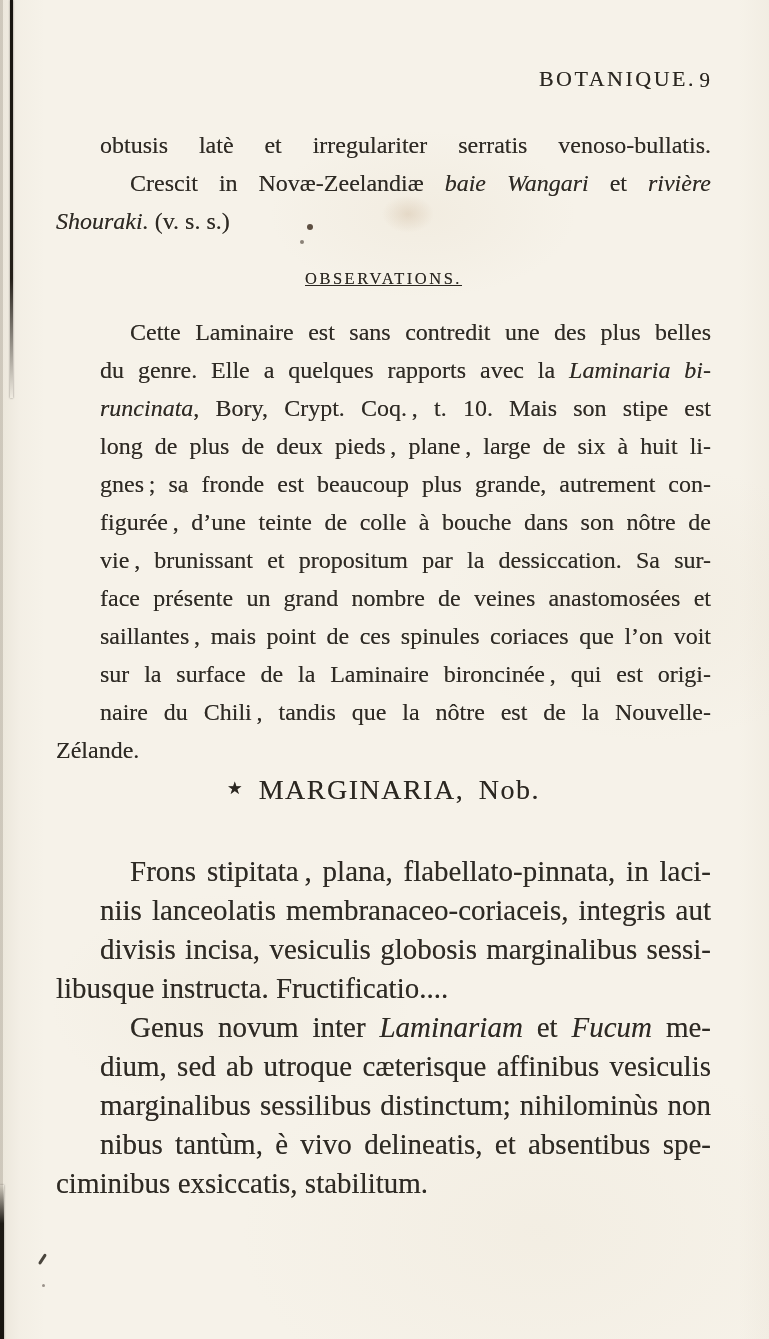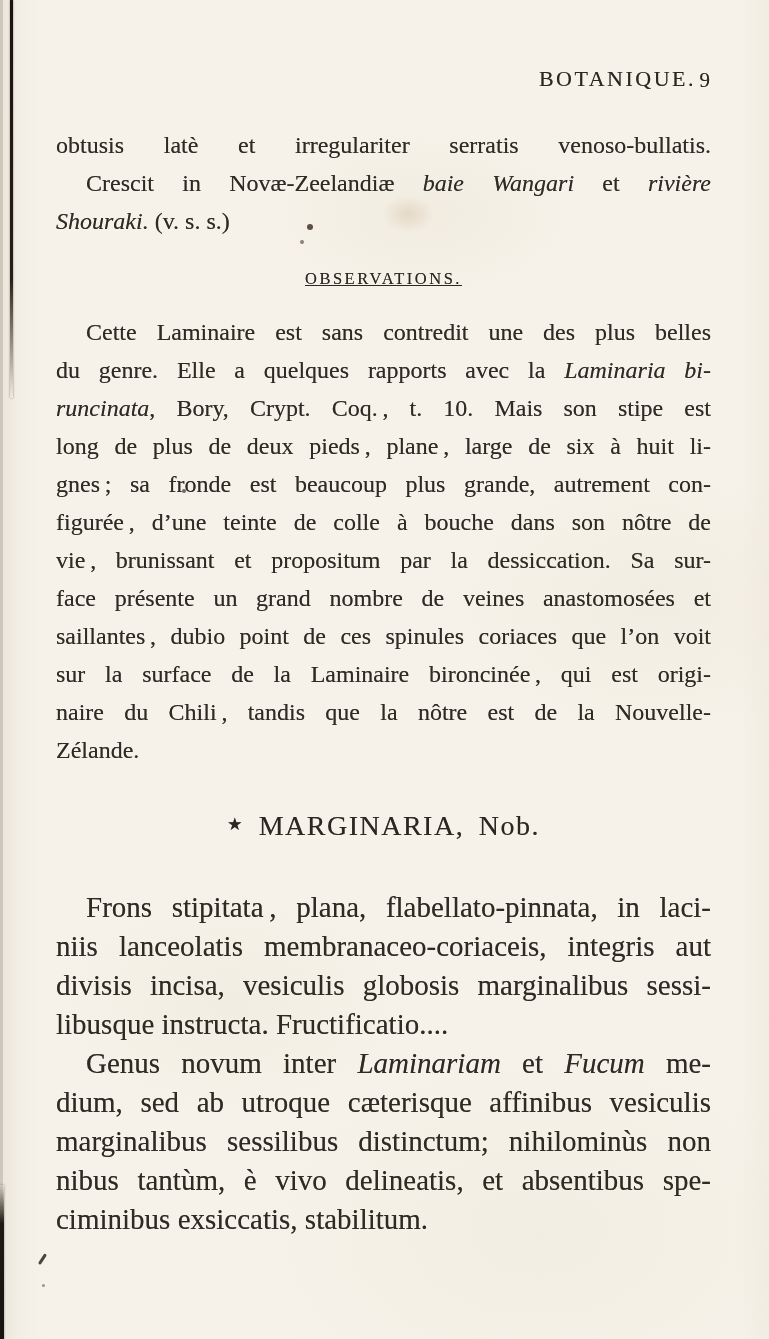--- a/index.html
+++ b/index.html
@@ -54,35 +54,35 @@
   }
 
   .text-body {
     position: absolute; left: 56px; top: 126px; width: 655px;
     font-size: 24px;
   }
   .line {
     line-height: 38px; min-height: 38px;
     text-shadow: 0 0 0.6px rgba(46,42,36,0.55);
   }
-  .just { text-align: justify; text-align-last: justify; }
+  .just { text-align: justify; text-align-last: justify; margin-left: 44px; }
   .indent { text-indent: 30px; }
   .it { font-style: italic; }
   .star { font-size: 0.62em; vertical-align: 0.30em; }
   .lat { line-height: 39px; min-height: 39px; font-size: 29px; }
 
   .obs {
     margin-top: 27px; margin-bottom: 23px;
     font-size: 16.5px; line-height: 23px; min-height: 23px;
     letter-spacing: 2.5px; text-align: center; text-align-last: center;
     color: #2b2721;
     text-decoration: underline;
   }
   .genus {
-    margin-top: 36px; margin-bottom: 42px;
+    margin-bottom: 42px;
     font-size: 28px; line-height: 40px; min-height: 40px;
     letter-spacing: 1.5px; word-spacing: 6px;
     text-align: left; text-align-last: center;
     color: #2b2721;
   }
 
   
   .stain {
     position: absolute; left: 372px; top: 188px; width: 72px; height: 52px;
     border-radius: 50%;
@@ -117,21 +117,21 @@
       <div class="line"><span class="it">Shouraki.</span><span class=""> (v. s. s.)</span></div>
       <div class="line obs">OBSERVATIONS.</div>
       <div class="line just indent"><span class="">Cette Laminaire est sans contredit une des plus belles</span></div>
       <div class="line just"><span class="">du genre. Elle a quelques rapports avec la </span><span class="it">Laminaria bi-</span></div>
       <div class="line just"><span class="it">runcinata</span><span class="">, Bory, Crypt. Coq. , t. 10. Mais son stipe est</span></div>
       <div class="line just"><span class="">long de plus de deux pieds , plane , large de six à huit li-</span></div>
       <div class="line just"><span class="">gnes ; sa fronde est beaucoup plus grande, autrement con-</span></div>
       <div class="line just"><span class="">figurée , d’une teinte de colle à bouche dans son nôtre de</span></div>
       <div class="line just"><span class="">vie , brunissant et propositum par la dessiccation. Sa sur-</span></div>
       <div class="line just"><span class="">face présente un grand nombre de veines anastomosées et</span></div>
-      <div class="line just"><span class="">saillantes , dubio point de ces spinules coriaces que l’on voit</span></div>
+      <div class="line just"><span class="">saillantes , mais point de ces spinules coriaces que l’on voit</span></div>
       <div class="line just"><span class="">sur la surface de la Laminaire bironcinée , qui est origi-</span></div>
       <div class="line just"><span class="">naire du Chili , tandis que la nôtre est de la Nouvelle-</span></div>
       <div class="line"><span class="">Zélande.</span></div>
       <div class="line genus"><span class=" star">★</span><span class=""> MARGINARIA, Nob.</span></div>
       <div class="line just indent lat"><span class="">Frons stipitata , plana, flabellato-pinnata, in laci-</span></div>
       <div class="line just lat"><span class="">niis lanceolatis membranaceo-coriaceis, integris aut</span></div>
       <div class="line just lat"><span class="">divisis incisa, vesiculis globosis marginalibus sessi-</span></div>
       <div class="line lat"><span class="">libusque instructa. Fructificatio....</span></div>
       <div class="line just indent lat"><span class="">Genus novum inter </span><span class="it">Laminariam</span><span class=""> et </span><span class="it">Fucum</span><span class=""> me-</span></div>
       <div class="line just lat"><span class="">dium, sed ab utroque cæterisque affinibus vesiculis</span></div>

